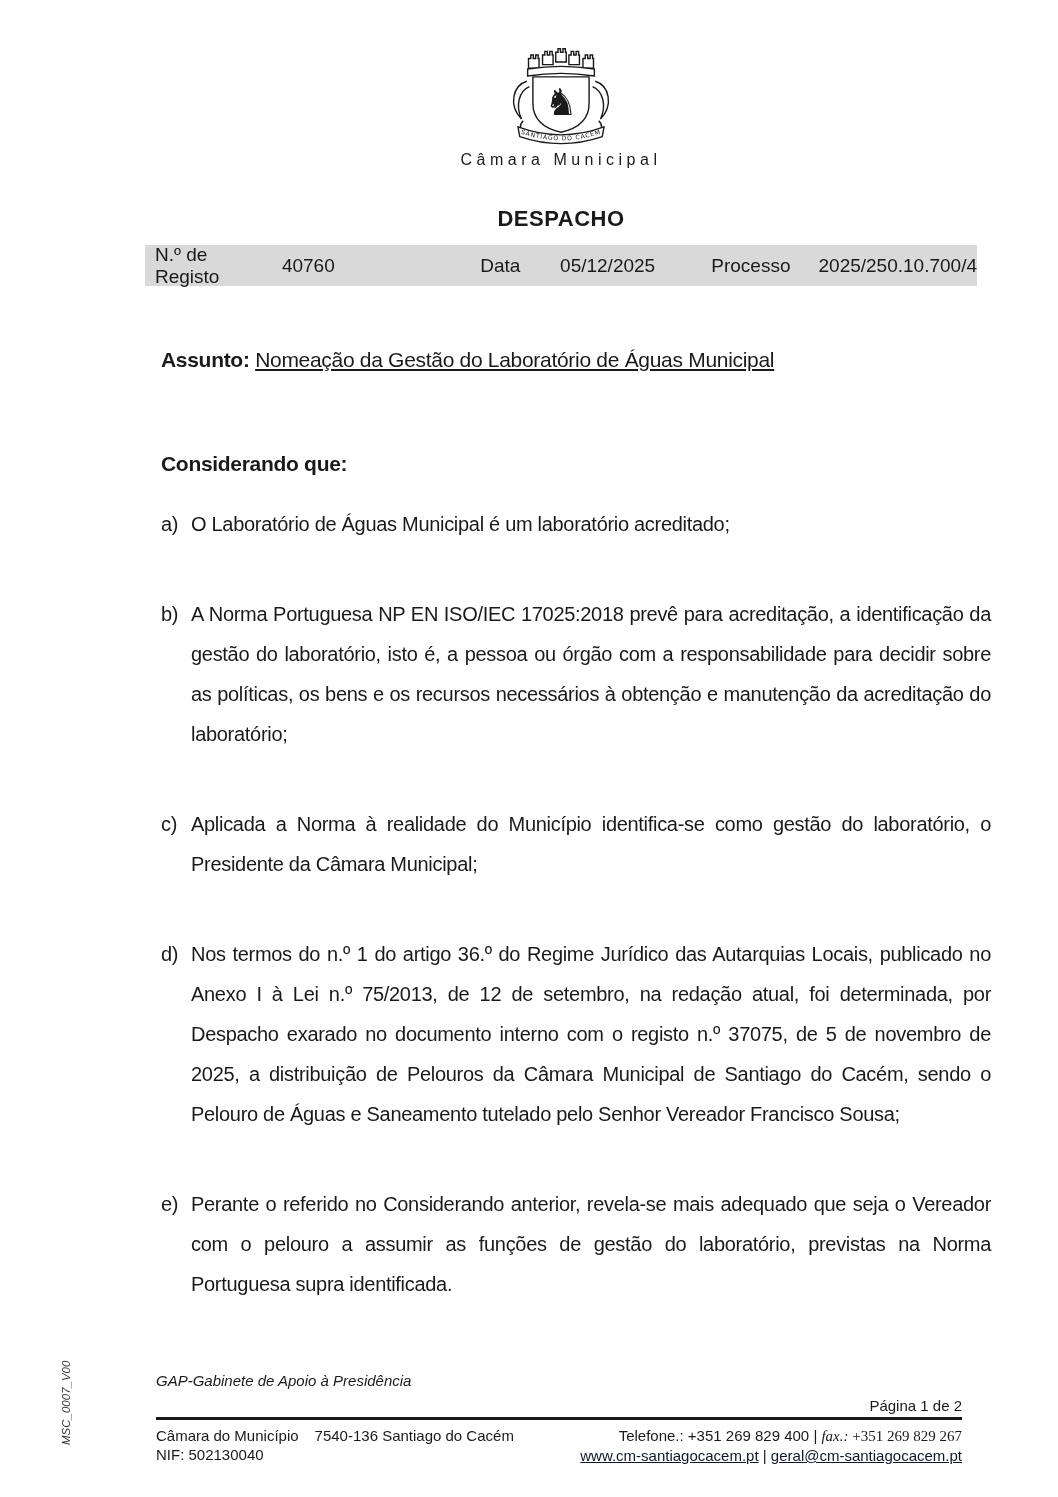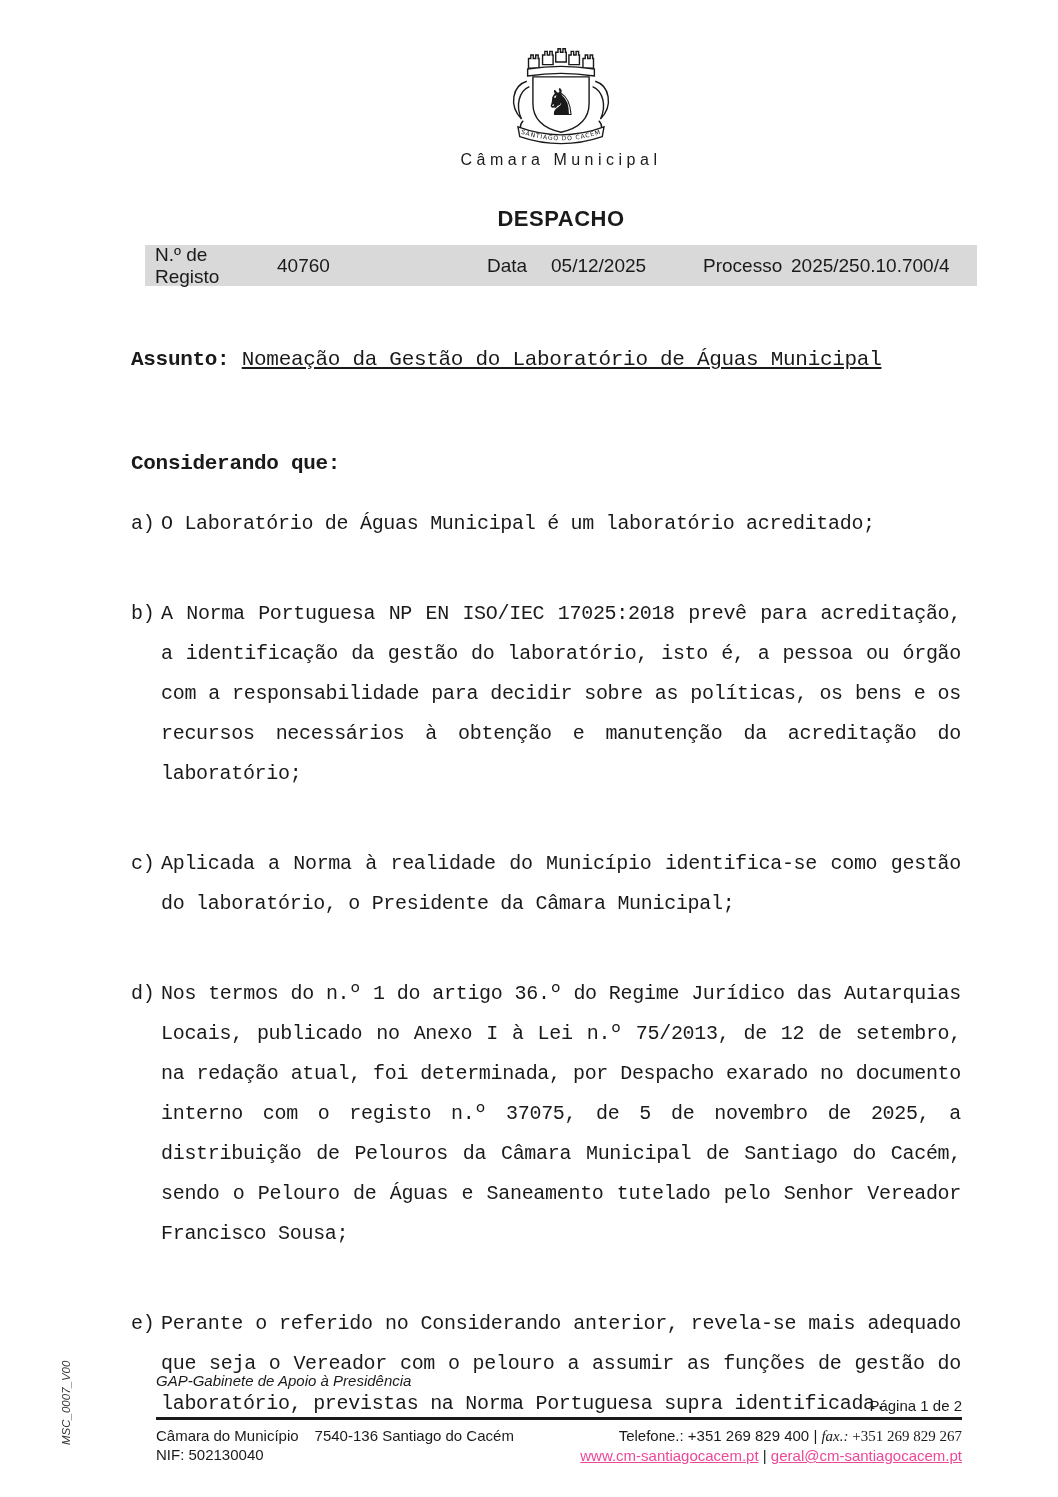--- a/index.html
+++ b/index.html
@@ -42,36 +42,36 @@
   
   .reg-bar {
     margin-top: 13px;
     height: 41px;
     background: #d9d9d9;
     display: flex;
     align-items: center;
     font-size: 19px;
     padding-left: 10px;
     text-align: left;
+    gap: 28px;
   }
   .reg-bar .c1 { width: 122px; }
   .reg-bar .c2 { width: 210px; }
   .reg-bar .c3 { width: 64px; }
   .reg-bar .c4 { width: 152px; }
   .reg-bar .c5 { width: 88px; }
   .reg-bar .c6 { flex: 1; }
 
   
   .body-block {
     position: absolute;
-    left: 131px; top: 346px;
+    left: 161px; top: 346px;
     width: 830px;
     font-size: 20px;
     letter-spacing: -0.3px;
-    font-family: Liberation Mono, monospace;
   }
   .subject-line { font-size: 21px; line-height: 28px; }
   .subject-label { font-weight: bold; }
   .subject-text { text-decoration: underline; }
   .considering-heading {
     margin-top: 76px;
     font-weight: bold;
     font-size: 21px;
     line-height: 28px;
   }
@@ -124,21 +124,21 @@
     justify-content: space-between;
     font-size: 15px;
     line-height: 19px;
   }
   .footer-left { text-align: left; }
   .footer-right { text-align: right; }
   .addr-gap { display: inline-block; width: 16px; }
   .fax-seg { font-family: "Liberation Serif", serif; text-align: right; }
   .fax-label { font-style: italic; }
   .footer-link {
-    color: #ec4899;
+    color: #0f172a;
     text-decoration: underline;
   }
   .link-sep { color: #1a1a1a; }
 </style>
 </head>
 <body>
 
 <div class="page">
 
   <div class="header-block">

